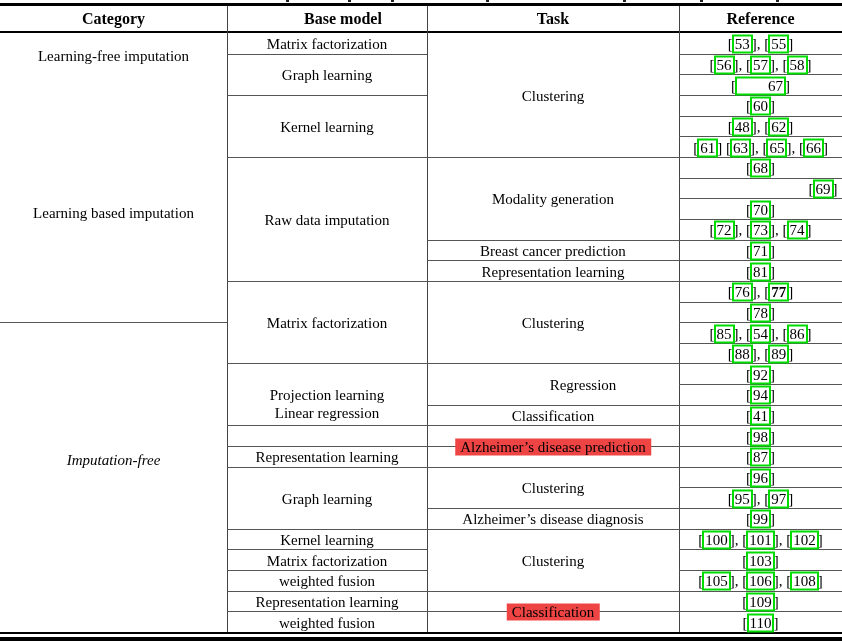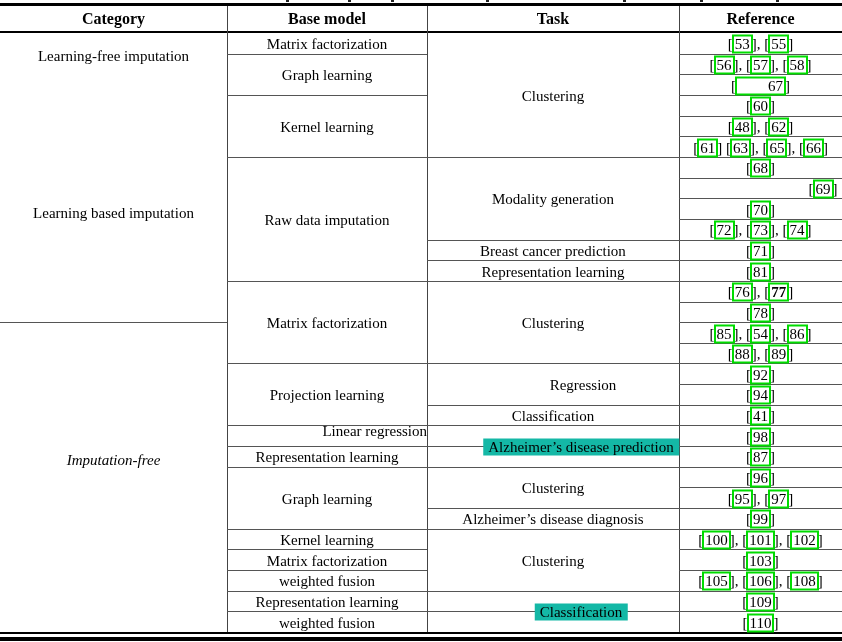--- a/index.html
+++ b/index.html
@@ -5,21 +5,21 @@
   html,body{margin:0;padding:0;background:#fff;}
   #page{position:relative;width:842px;height:642px;background:#fff;overflow:hidden;
         font-family:"Liberation Serif","DejaVu Serif",serif;color:#000;}
   .hline{position:absolute;height:1px;background:#555;}
   .vline{position:absolute;width:1px;background:#444;}
   .rule{position:absolute;background:#000;}
   .hdr{position:absolute;font-weight:bold;font-size:16px;text-align:center;
        line-height:26px;white-space:nowrap;}
   .cell{position:absolute;font-size:15px;text-align:center;white-space:nowrap;
         transform:translateY(-50%);}
-  .overlaybg{background:#14b8a6;padding:0 5px;left:50%;transform:translate(-50%,-50%);margin-left:28px;}
+  .overlaybg{background:#ef4444;padding:0 5px;left:50%;transform:translate(-50%,-50%);}
   .refrow{position:absolute;font-size:15px;text-align:center;white-space:nowrap;
           transform:translateY(-50%);line-height:1;}
   .refnum{display:inline-block;border:2px solid #00DC00;line-height:1.0;
           padding:0 1px;margin:0 -1px;position:relative;}
   .frag{position:absolute;top:0;height:2px;width:3px;background:#222;}
 </style>
 </head>
 <body>
 
 <div id="page">
@@ -27,21 +27,21 @@
       <div class="rule" style="left: 0px; width: 842px; top: 3px; height: 3px;"></div>
       <div class="rule" style="left: 0px; width: 842px; top: 31px; height: 2px;"></div>
       <div class="frag" style="left: 286px;"></div>
       <div class="frag" style="left: 348px;"></div>
       <div class="frag" style="left: 391px;"></div>
       <div class="frag" style="left: 486px;"></div>
       <div class="frag" style="left: 623px;"></div>
       <div class="frag" style="left: 700px;"></div>
       <div class="frag" style="left: 776px;"></div>
       <div class="hdr" style="left: 0px; width: 227px; top: 6px;">Category</div>
-      <div class="hdr" style="left: 227px; width: 200px; top: 6px;">Base model</div>
+      <div class="hdr" style="left: 227px; width: 200px; top: 6px; padding-left: 16px;">Base model</div>
       <div class="hdr" style="left: 427px; width: 252px; top: 6px;">Task</div>
       <div class="hdr" style="left: 679px; width: 163px; top: 6px;">Reference</div>
       <div class="vline" style="left: 227px; top: 6px; height: 627px;"></div>
       <div class="vline" style="left: 427px; top: 6px; height: 627px;"></div>
       <div class="vline" style="left: 679px; top: 6px; height: 627px;"></div>
       <div class="hline" style="left: 679px; width: 163px; top: 54px;"></div>
       <div class="hline" style="left: 679px; width: 163px; top: 74px;"></div>
       <div class="hline" style="left: 679px; width: 163px; top: 95px;"></div>
       <div class="hline" style="left: 679px; width: 163px; top: 116px;"></div>
       <div class="hline" style="left: 679px; width: 163px; top: 136px;"></div>
@@ -99,21 +99,21 @@
       <div class="rule" style="left: 0px; width: 842px; top: 637px; height: 4px;"></div>
       <div class="cell" style="left: 0px; width: 227px; top: 56px;">Learning-free imputation</div>
       <div class="cell" style="left: 0px; width: 227px; top: 213px;">Learning based imputation</div>
       <div class="cell" style="left: 0px; width: 227px; top: 460px; font-style: italic;">Imputation-free</div>
       <div class="cell" style="left: 227px; width: 200px; top: 44.3276px;">Matrix factorization</div>
       <div class="cell" style="left: 227px; width: 200px; top: 75.3103px;">Graph learning</div>
       <div class="cell" style="left: 227px; width: 200px; top: 126.948px;">Kernel learning</div>
       <div class="cell" style="left: 227px; width: 200px; top: 219.897px;">Raw data imputation</div>
       <div class="cell" style="left: 227px; width: 200px; top: 323.172px;">Matrix factorization</div>
       <div class="cell" style="left: 227px; width: 200px; top: 395.466px;">Projection learning</div>
-      <div class="cell" style="left: 227px; width: 200px; top: 431px; text-align: right;">Linear regression</div>
+      <div class="cell" style="left: 227px; width: 200px; top: 413px;">Linear regression</div>
       <div class="cell" style="left: 227px; width: 200px; top: 457.431px;">Representation learning</div>
       <div class="cell" style="left: 227px; width: 200px; top: 498.741px;">Graph learning</div>
       <div class="cell" style="left: 227px; width: 200px; top: 540.052px;">Kernel learning</div>
       <div class="cell" style="left: 227px; width: 200px; top: 560.707px;">Matrix factorization</div>
       <div class="cell" style="left: 227px; width: 200px; top: 581.362px;">weighted fusion</div>
       <div class="cell" style="left: 227px; width: 200px; top: 602.017px;">Representation learning</div>
       <div class="cell" style="left: 227px; width: 200px; top: 622.672px;">weighted fusion</div>
       <div class="cell" style="left: 427px; width: 252px; top: 95.9655px;">Clustering</div>
       <div class="cell" style="left: 427px; width: 252px; top: 199.241px;">Modality generation</div>
       <div class="cell" style="left: 427px; width: 252px; top: 250.879px;">Breast cancer prediction</div>

